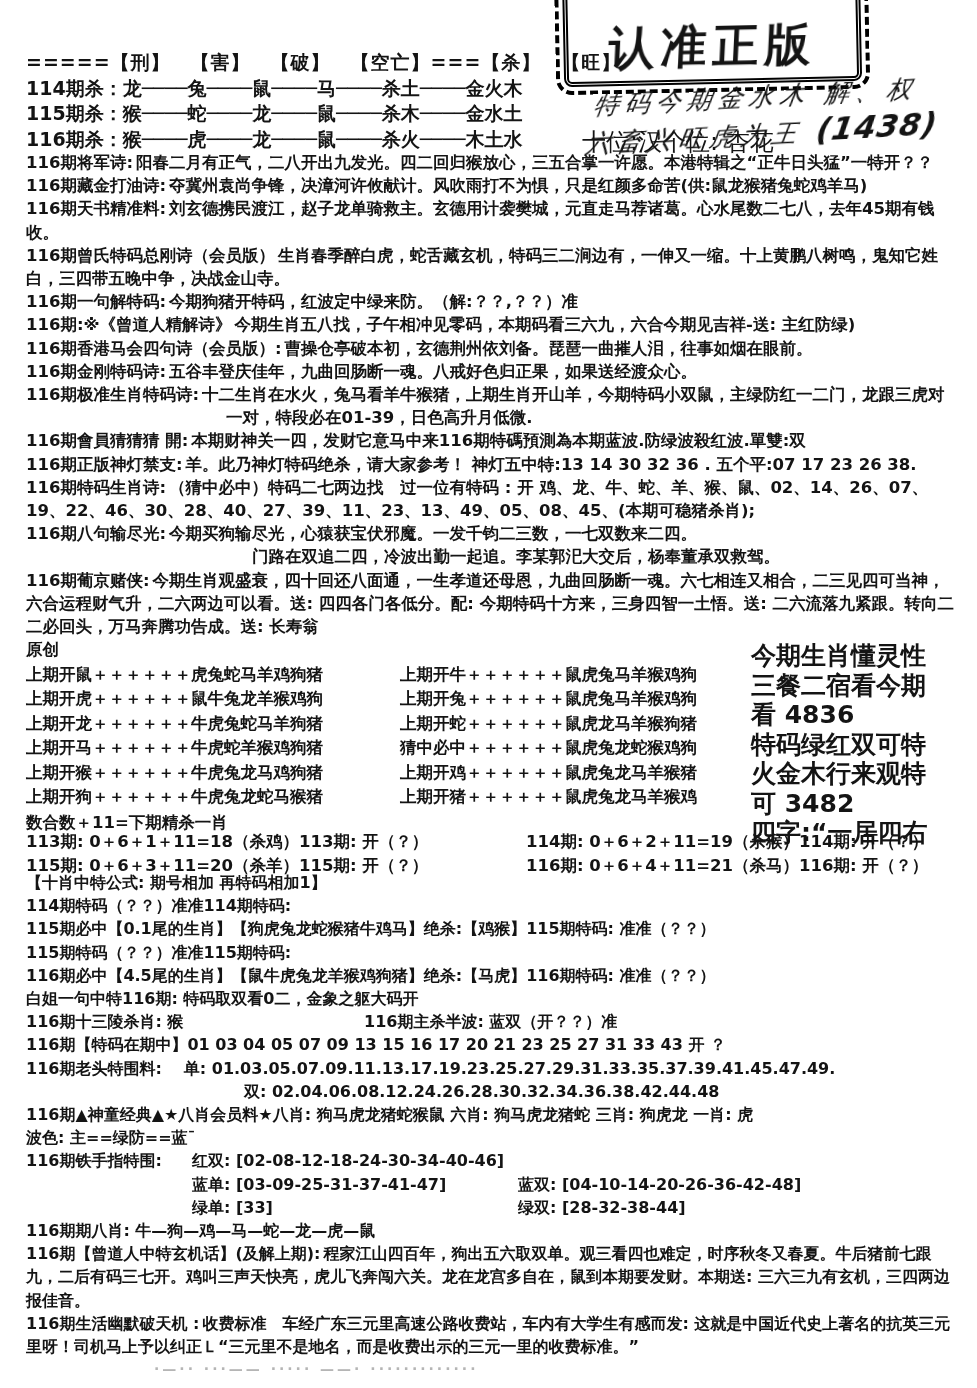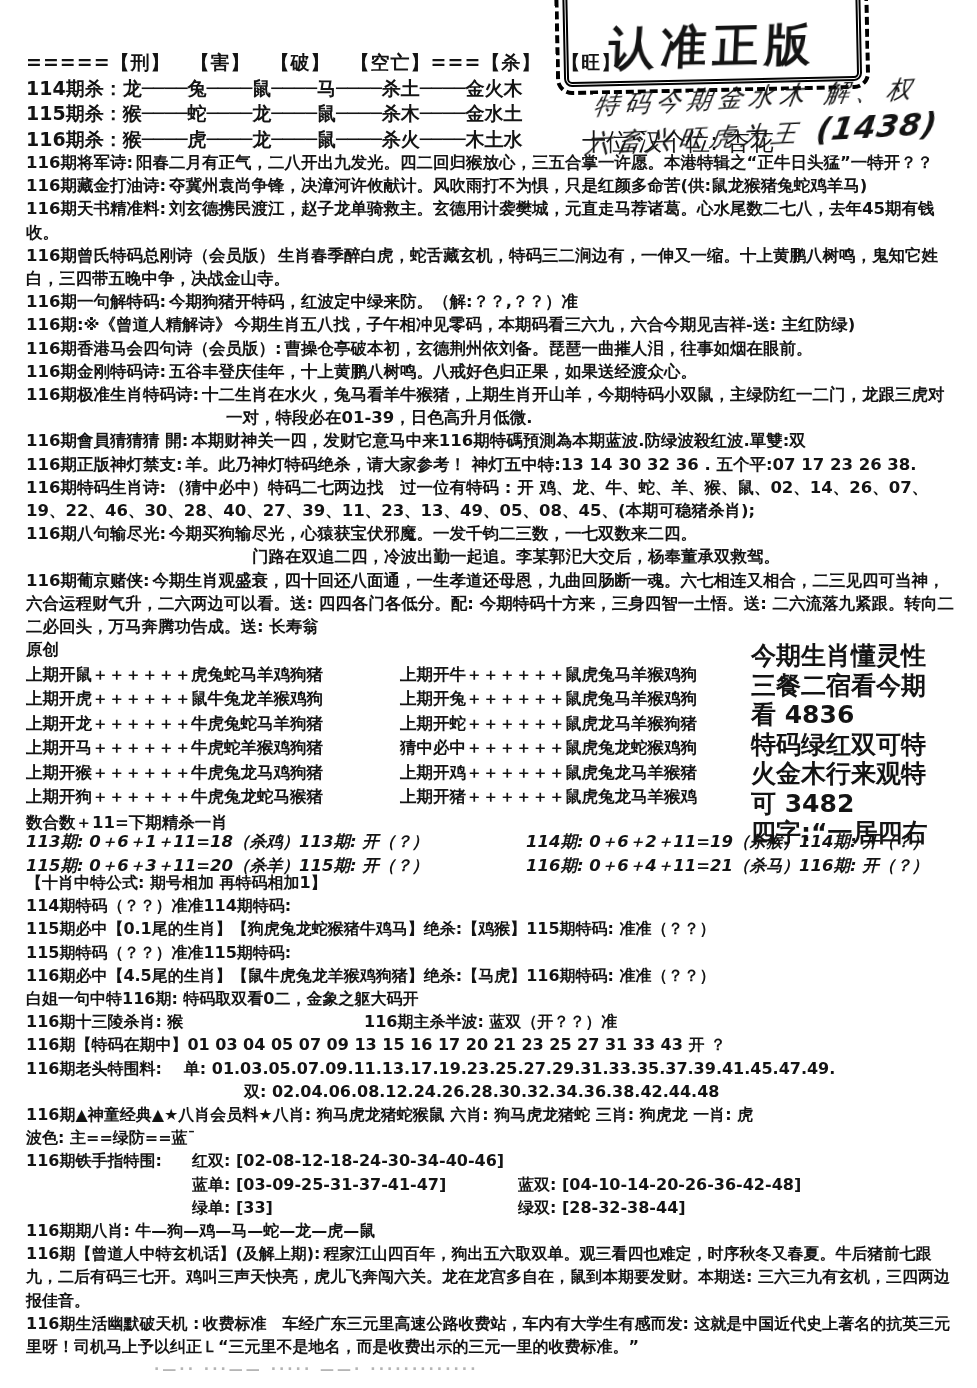--- a/index.html
+++ b/index.html
@@ -47,21 +47,21 @@
   .u{text-underline-offset:3px;}
   .indent{padding-left:226px;}
   .hang{padding-left:200px;text-indent:-200px;}
   
   .animal-table{position:absolute;left:26px;top:663px;font-size:16.5px;line-height:24.4px;width:724px;}
   .at-row{display:grid;grid-template-columns:374px auto;white-space:nowrap;}
   .at-footer{margin-top:2px;}
   
   .right-block{position:absolute;left:751px;top:641px;width:226px;font-size:25px;line-height:29.5px;font-weight:800;white-space:nowrap;}
   
-  .formulas{position:absolute;left:26px;top:830px;width:934px;font-size:16.5px;line-height:23.5px;font-style:italic;}
+  .formulas{position:absolute;left:26px;top:830px;width:934px;font-size:16.5px;line-height:23.5px;}
   .f-row{display:grid;grid-template-columns:500px auto;white-space:nowrap;}
   
   .lower{position:absolute;left:26px;top:871px;width:936px;font-size:16px;line-height:23.2px;}
   .three-col{display:grid;grid-template-columns:338px 388px auto;white-space:nowrap;}
   .laotou-dan .lbl{margin-right:22px;}
   .indent-218{padding-left:218px;}
   .ts-row{display:grid;grid-template-columns:166px 326px auto;white-space:nowrap;}
   .para .lbl{margin-right:3px;}
   .faint{color:#b5b5b5;filter:blur(.5px);font-size:14px;padding-left:128px;letter-spacing:3px;}
 </style>
@@ -90,21 +90,21 @@
   </div>
 
   <div class="poems">
     <div class="p-line"><span class="lbl u">116期将军诗:</span><span>阳春二月有正气，二八开出九发光。四二回归猴放心，三五合掌一许愿。本港特辑之“正牛日头猛”一特开？？</span></div>
     <div class="p-line"><span class="lbl">116期藏金打油诗:</span><span>夺冀州袁尚争锋，决漳河许攸献计。风吹雨打不为惧，只是红颜多命苦(供:鼠龙猴猪兔蛇鸡羊马)</span></div>
     <div class="p-line"><span class="lbl">116期天书精准料:</span><span>刘玄德携民渡江，赵子龙单骑救主。玄德用计袭樊城，元直走马荐诸葛。心水尾数二七八，去年45期有钱收。</span></div>
     <div class="p-line"><span class="lbl">116期曾氏特码总刚诗（会员版）</span><span>生肖春季醉白虎，蛇舌藏玄机，特码三二涧边有，一伸又一缩。十上黄鹏八树鸣，鬼知它姓白，三四带五晚中争，决战金山寺。</span></div>
     <div class="p-line"><span class="lbl">116期一句解特码:</span><span>今期狗猪开特码，红波定中绿来防。（解:？？,？？）准</span></div>
     <div class="p-line"><span class="lbl">116期:※《曾道人精解诗》</span><span>今期生肖五八找，子午相冲见零码，本期码看三六九，六合今期见吉祥-送: 主红防绿)</span></div>
     <div class="p-line"><span class="lbl">116期香港马会四句诗（会员版）:</span><span>曹操仓亭破本初，玄德荆州依刘备。琵琶一曲摧人泪，往事如烟在眼前。</span></div>
-    <div class="p-line"><span class="lbl">116期金刚特码诗:</span><span>五谷丰登庆佳年，十上黄鹏八树鸣。八戒好色归正果，如果送经渡众心。</span></div>
+    <div class="p-line"><span class="lbl">116期金刚特码诗:</span><span>五谷丰登庆佳年，九曲回肠断一魂。八戒好色归正果，如果送经渡众心。</span></div>
     <div class="p-line hang"><span class="lbl">116期极准生肖特码诗:</span><span>十二生肖在水火，兔马看羊牛猴猪，上期生肖开山羊，今期特码小双鼠，主绿防红一二门，龙跟三虎对一对，特段必在01-39，日色高升月低微.</span></div>
     <div class="p-line"><span class="lbl">116期會員猜猜猜 開:</span><span>本期财神关一四，发财它意马中来116期特碼預測為本期蓝波.防绿波殺红波.單雙:双</span></div>
     <div class="p-line"><span class="lbl">116期正版神灯禁支:</span><span>羊。此乃神灯特码绝杀，请大家参考！ 神灯五中特:13 14 30 32 36 . 五个平:07 17 23 26 38.</span></div>
     <div class="p-line"><span class="lbl">116期特码生肖诗:</span><span>（猜中必中）特码二七两边找　过一位有特码 : 开 鸡、龙、牛、蛇、羊、猴、鼠、02、14、26、07、19、22、46、30、28、40、27、39、11、23、13、49、05、08、45、(本期可稳猪杀肖);</span></div>
     <div class="p-line"><span class="lbl">116期八句输尽光:</span><span>今期买狗输尽光，心猿获宝伏邪魔。一发千钧二三数，一七双数来二四。</span></div>
     <div class="p-line indent"><span>门路在双追二四，冷波出勤一起追。李某郭汜大交后，杨奉董承双救驾。</span></div>
     <div class="p-line"><span class="lbl">116期葡京赌侠:</span><span>今期生肖观盛衰，四十回还八面通，一生孝道还母恩，九曲回肠断一魂。六七相连又相合，二三见四可当神，六合运程财气升，二六两边可以看。送: 四四各门各低分。配: 今期特码十方来，三身四智一土悟。送: 二六流落九紧跟。转向二二必回头，万马奔腾功告成。送: 长寿翁</span></div>
     <div class="p-line"><span class="lbl">原创</span></div>
   </div>
 

